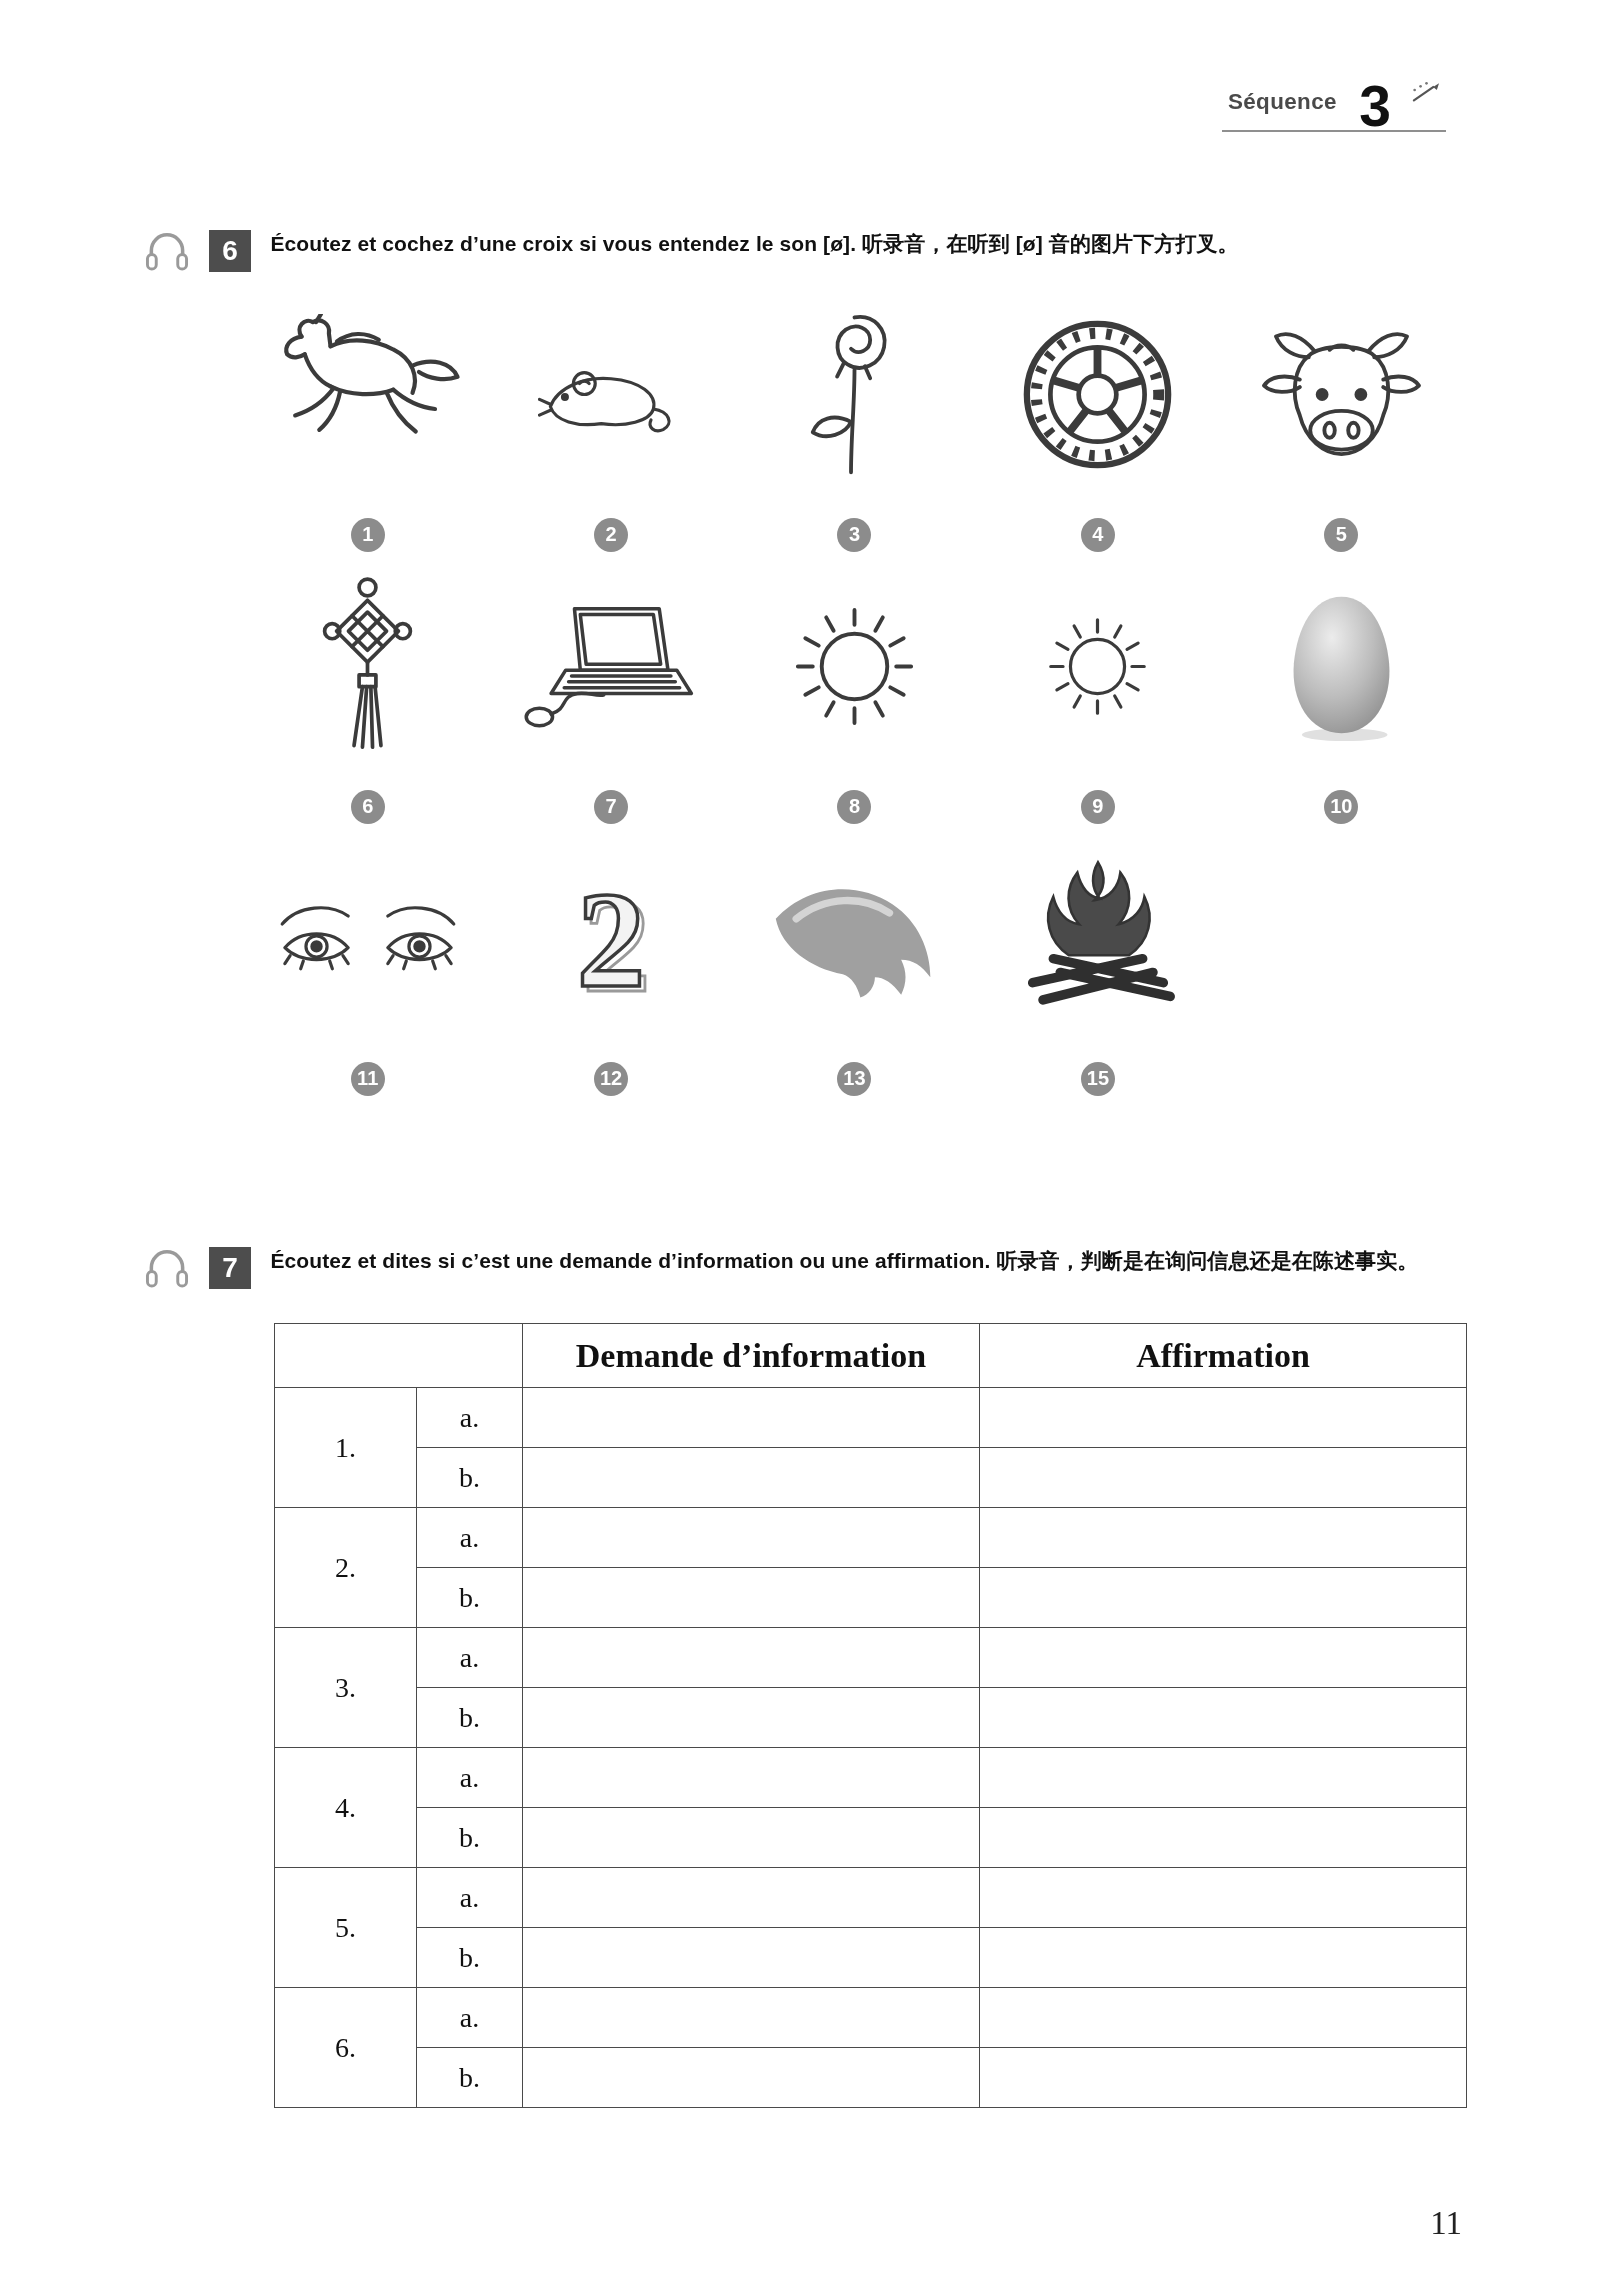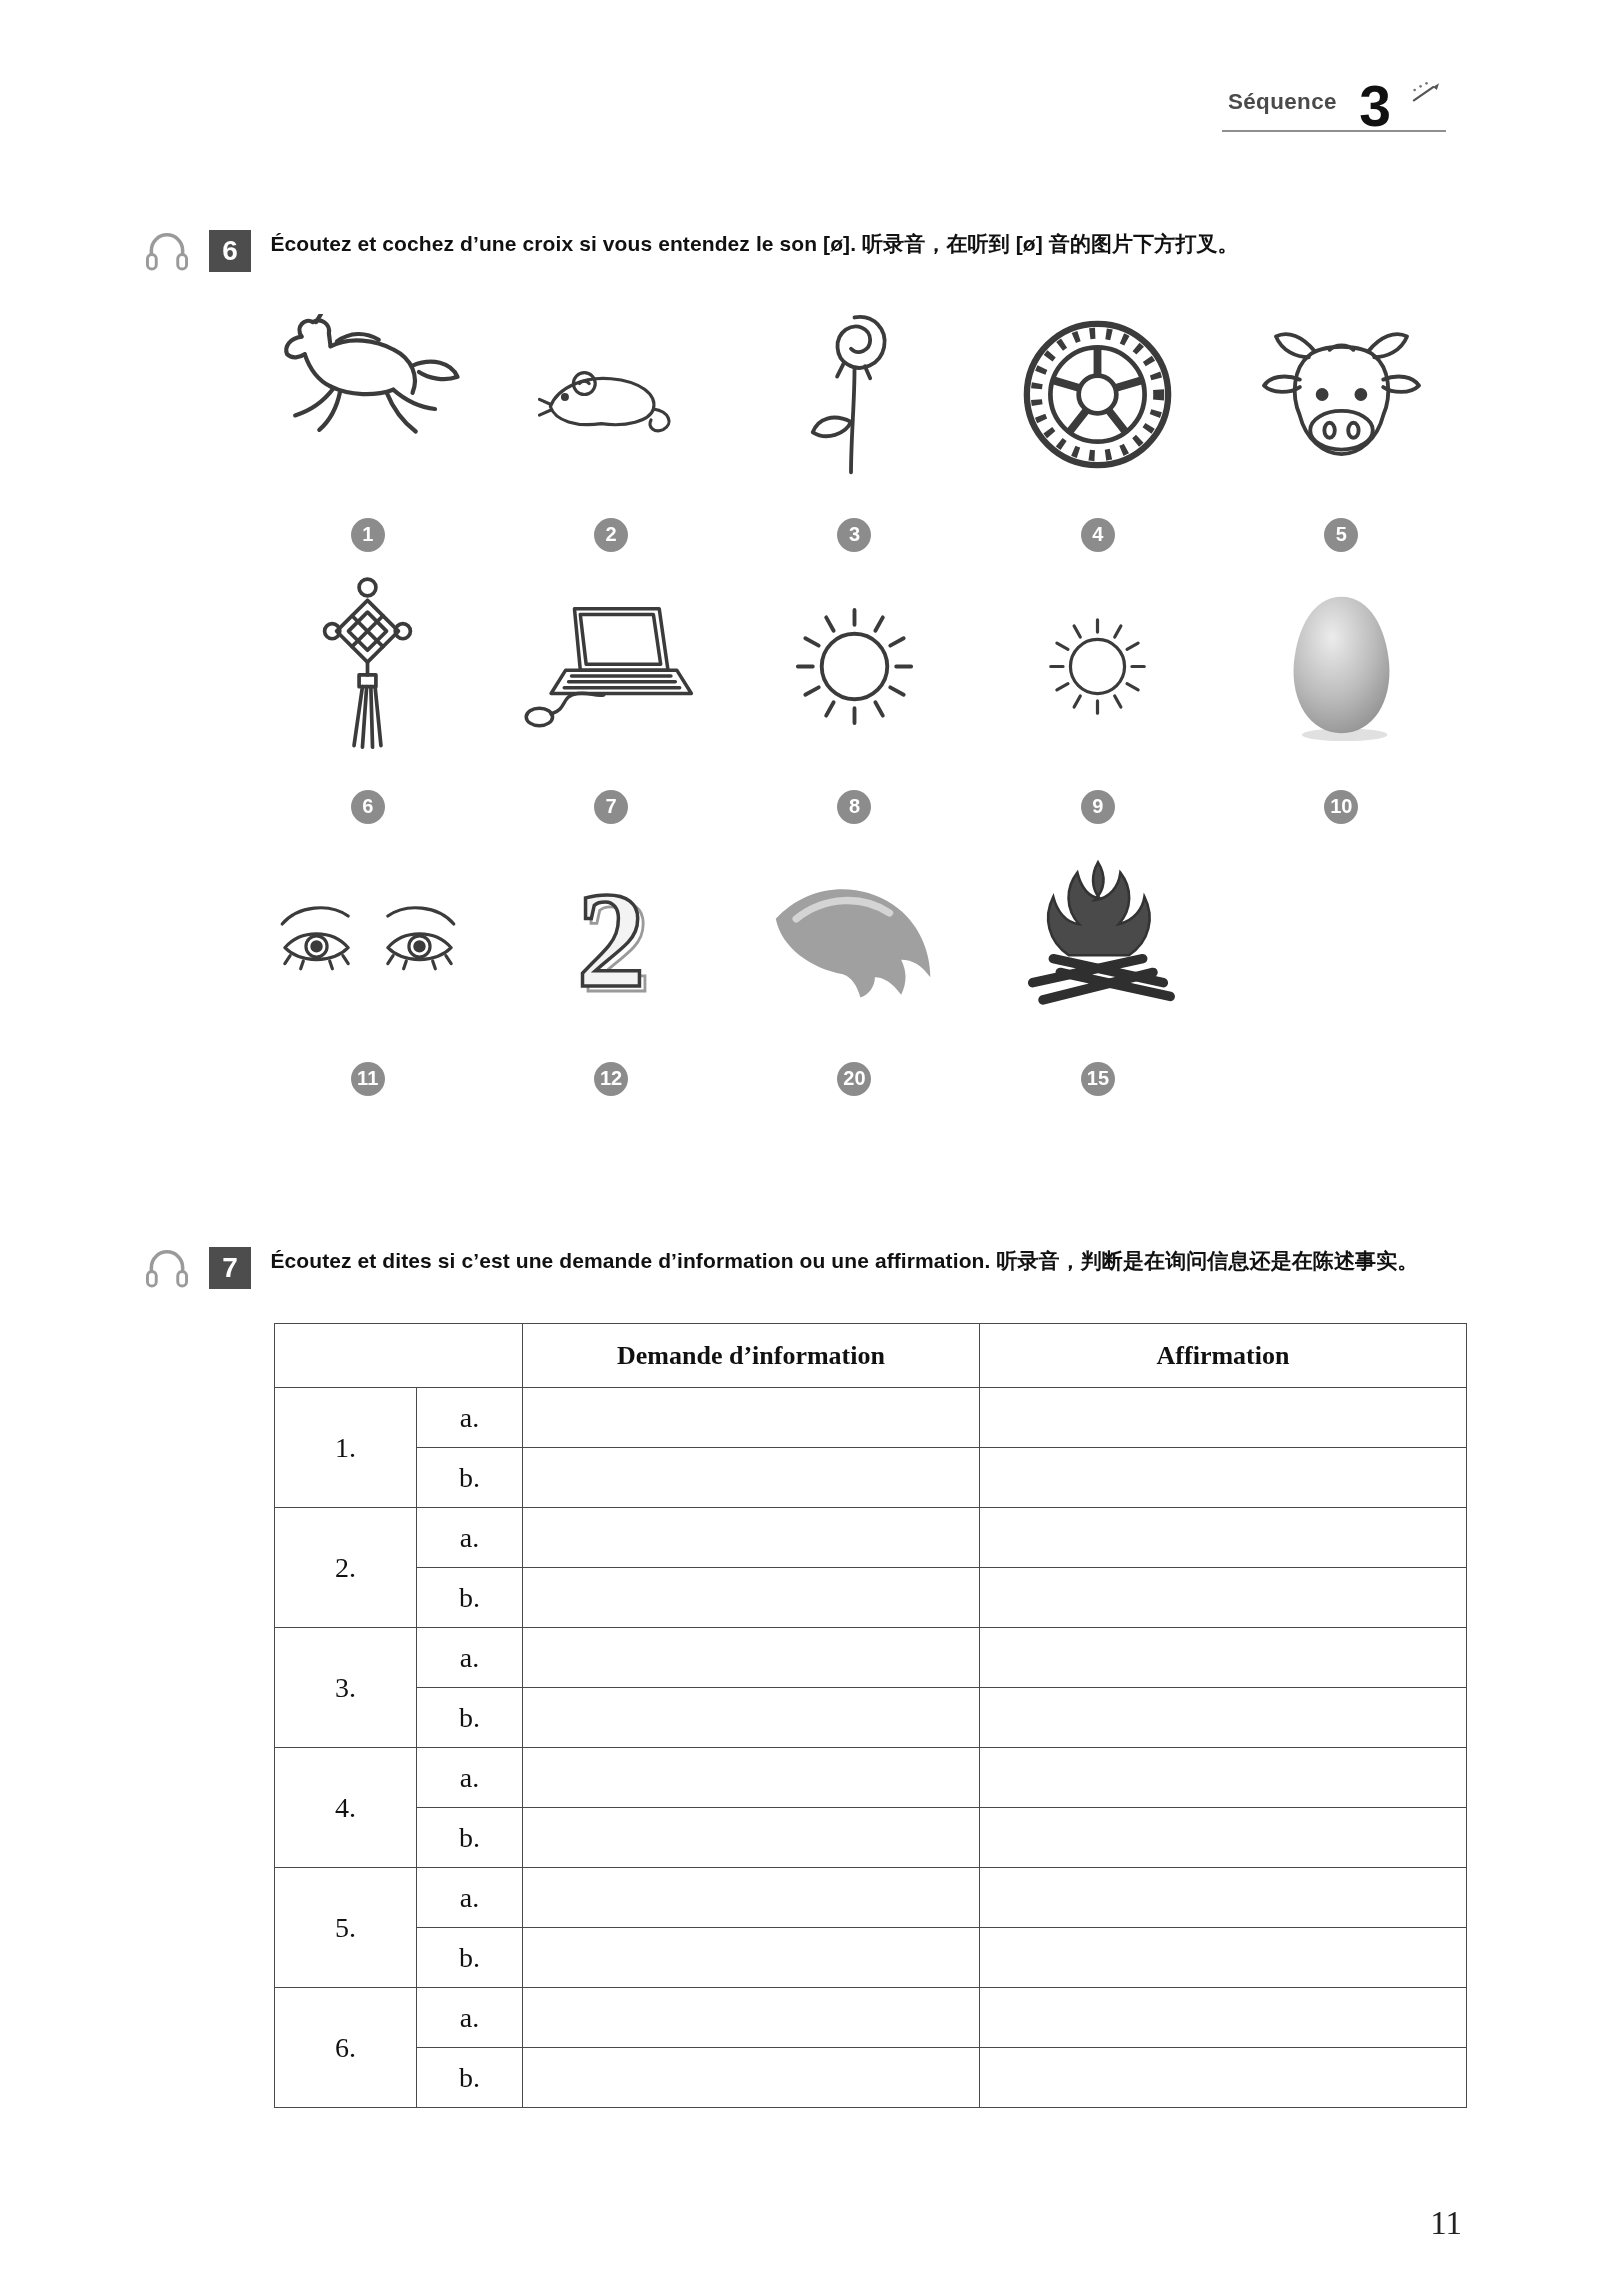--- a/index.html
+++ b/index.html
@@ -50,21 +50,21 @@
     color:#fff; font-size:20px; font-weight:bold;
     display:flex; align-items:center; justify-content:center; margin-top:12px;
   }
 
   
   .ans-table {
     margin:34px 0 0 131px; border-collapse:collapse;
     font-family:"Liberation Serif", serif; color:#111; table-layout:fixed;
   }
   .ans-table th, .ans-table td { border:1.5px solid #4a4a4a; padding:0; }
-  .ans-table th { height:64px; font-size:26px; font-weight:bold; text-align:center; }
+  .ans-table th { height:64px; font-size:34px; font-weight:bold; text-align:center; }
   .ans-table td { height:60px; font-size:28px; }
   .num-cell { text-align:center; }
   .letter-cell { text-align:center; }
 
   .page-num {
     position:absolute; right:157px; bottom:31px;
     font-family:"Liberation Serif", serif; font-size:33px; color:#222;
   }
 
   svg { display:block; }
@@ -293,21 +293,21 @@
         <div class="num-badge">12</div>
       </div>
 
       <div class="pic-cell">
         <div class="pic-box">
           <svg width="175" height="139" viewBox="0 0 120 95">
             <path d="M6 34 C28 10 62 8 86 24 C104 36 112 56 112 74 C106 66 100 62 92 62 C96 70 96 78 92 86 C86 78 80 74 74 74 C74 80 70 86 64 88 C62 80 58 74 52 72 C30 68 10 54 6 34 Z" fill="#a0a0a0"></path>
             <path d="M20 34 C40 18 66 18 84 30" stroke="#ffffff" stroke-width="5" fill="none" opacity="0.55" stroke-linecap="round"></path>
           </svg>
         </div>
-        <div class="num-badge">20</div>
+        <div class="num-badge">13</div>
       </div>
 
 
       <div class="pic-cell">
         <div class="pic-box">
           <svg width="172" height="172" viewBox="0 0 100 100">
             <path d="M50 6 C55 14 54 22 48 28 C57 27 62 20 63 12 C70 21 70 33 62 42 C71 40 76 33 77 26 C83 38 80 52 68 60 L33 60 C21 52 18 38 24 26 C26 34 31 41 39 42 C31 33 31 21 38 12 C40 20 44 26 51 27 C46 21 46 13 50 6 Z" fill="#4a4a4a" stroke="#333" stroke-width="1.5"></path>
             <g stroke="#2f2f2f" stroke-width="5.5" stroke-linecap="round" fill="none">
               <path d="M12 76 L76 62 M24 62 L88 76 M18 86 L82 70 M28 70 L92 84"></path>
             </g>

